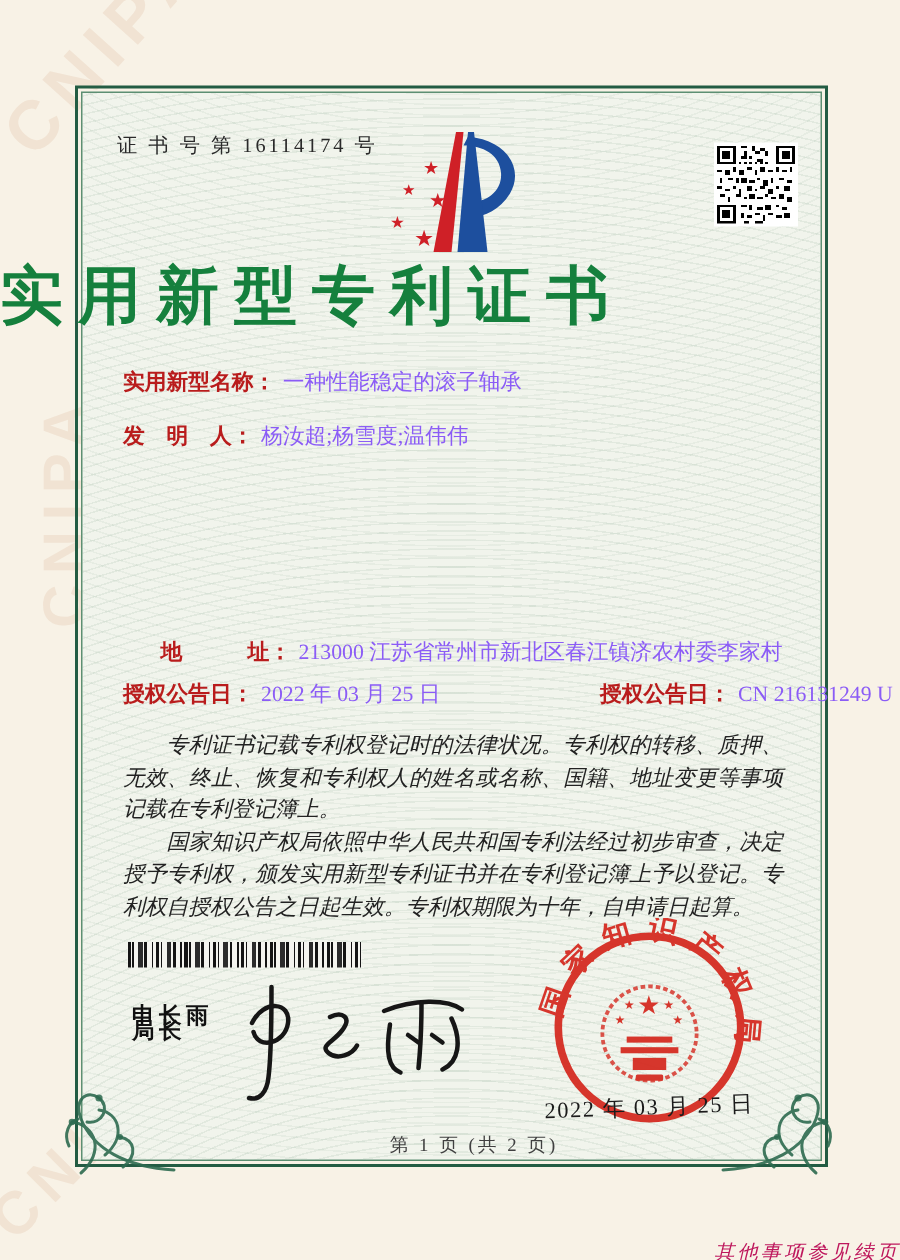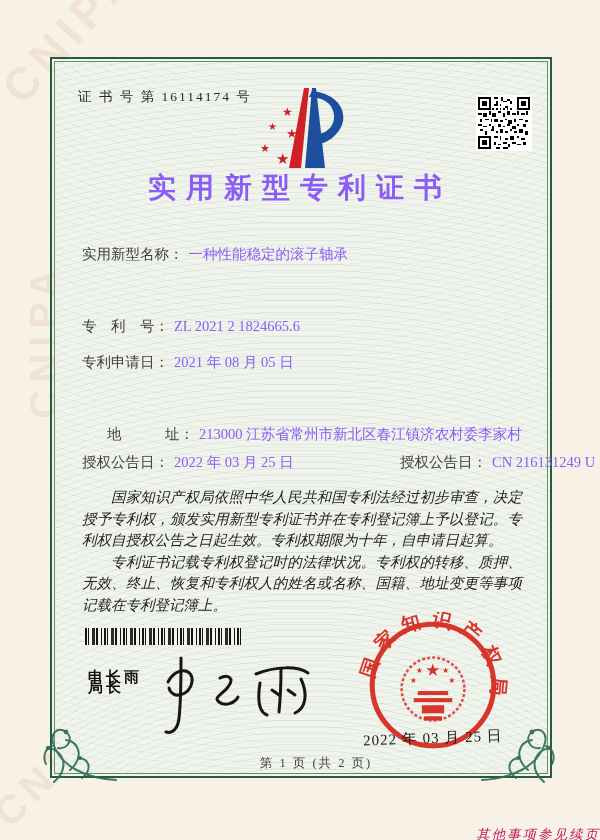--- a/index.html
+++ b/index.html
@@ -14,24 +14,24 @@
       background:
         repeating-radial-gradient(circle at 50% 150%, rgba(122,158,132,.13) 0 1px, transparent 1px 6px),
         repeating-radial-gradient(circle at 50% -60%, rgba(122,158,132,.09) 0 1px, transparent 1px 7px),
         #f1f4ec;}
   .corner{position:absolute;z-index:4;}
   
   .content{position:absolute;inset:0;z-index:3;color:#1c1c1c;padding-left:16px;}
   .certno{position:absolute;left:78px;top:88px;font-size:13.5px;letter-spacing:2px;color:#2a2a2a;}
   .logo{position:absolute;left:252px;top:82px;width:96px;height:90px;}
   .qr{position:absolute;left:476px;top:95px;width:52px;height:52px;background:#fff;padding:2px;}
-  .title{position:absolute;left:0;top:169px;width:100%;text-align:center;font-size:28px;font-weight:700;
-         letter-spacing:10px;color:#8b5cf6;}
+  .title{position:absolute;left:0;top:169px;width:100%;font-size:42px;font-weight:700;
+         letter-spacing:10px;color:#15803d;}
   .frow{position:absolute;left:82px;font-size:14.5px;white-space:nowrap;}
-  .frow .lbl{font-weight:400;color:#404040;}
+  .frow .lbl{font-weight:700;color:#b91c1c;}
   .frow .val{margin-left:5px;color:#8b5cf6;}
   .grant2{position:absolute;left:318px;top:0;}
   .body-text{position:absolute;left:82px;top:487px;width:440px;font-size:14.5px;line-height:21.5px;
              font-style:italic;color:#222;text-align:justify;}
   .body-text p{margin:0;text-indent:2em;}
   .barcode{position:absolute;left:85px;top:628px;width:156px;height:17px;
       background:repeating-linear-gradient(90deg,#141414 0 2px,#f4f4ef 2px 3px,#141414 3px 4px,#f4f4ef 4px 7px,
       #2b2b2b 7px 10px,#f4f4ef 10px 11px,#141414 11px 13px,#f4f4ef 13px 16px,#141414 16px 17px,#f4f4ef 17px 19px);}
   .official{position:absolute;left:88px;font-size:15px;font-weight:700;letter-spacing:3px;color:#111;}
   .sig{position:absolute;left:148px;top:650px;width:170px;height:88px;}
@@ -188,39 +188,36 @@
           <rect x="10" y="28" width="2" height="1"></rect>
           <rect x="14" y="28" width="3" height="1"></rect>
       </g>
     </svg>
 
     <div class="title">实用新型专利证书</div>
 
     <div class="frow" style="top:245px;">
       <span class="lbl">实用新型名称：</span><span class="val">一种性能稳定的滚子轴承</span>
     </div>
-    <div class="frow" style="top:317px;">
-      <span class="lbl">专　利　号：</span><span class="val">ZL 2021 2 1824665.6</span>
-    </div>
-    <div class="frow" style="top:353px;">
-      <span class="lbl">专利申请日：</span><span class="val">2021 年 08 月 05 日</span>
+    <div class="frow" style="top:281px;">
+      <span class="lbl">发　明　人：</span><span class="val">杨汝超;杨雪度;温伟伟</span>
     </div>
     <div class="frow" style="top:425px;margin-left:25px;">
       <span class="lbl">地　　　址：</span><span class="val">213000 江苏省常州市新北区春江镇济农村委李家村</span>
     </div>
     <div class="frow" style="top:453px;">
       <span class="lbl">授权公告日：</span><span class="val">2022 年 03 月 25 日</span>
       <span class="grant2">
         <span class="lbl">授权公告日：</span><span class="val">CN 216131249 U</span>
       </span>
     </div>
 
     <div class="body-text">
+      <p>专利证书记载专利权登记时的法律状况。专利权的转移、质押、无效、终止、恢复和专利权人的姓名或名称、国籍、地址变更等事项记载在专利登记簿上。</p>
       <p>国家知识产权局依照中华人民共和国专利法经过初步审查，决定授予专利权，颁发实用新型专利证书并在专利登记簿上予以登记。专利权自授权公告之日起生效。专利权期限为十年，自申请日起算。</p>
-      <p>专利证书记载专利权登记时的法律状况。专利权的转移、质押、无效、终止、恢复和专利权人的姓名或名称、国籍、地址变更等事项记载在专利登记簿上。</p>
     </div>
 
     <div class="barcode"></div>
 
     <div class="official" style="top:678px;">局长</div>
     <div class="official" style="top:668px;">申长雨</div>
 
     <svg class="sig" viewBox="0 0 170 88">
       <g fill="none" stroke="#161616" stroke-width="3" stroke-linecap="round" stroke-linejoin="round">
         <path d="M20,32 C28,16 46,18 44,32 C42,46 24,50 21,38"></path>

